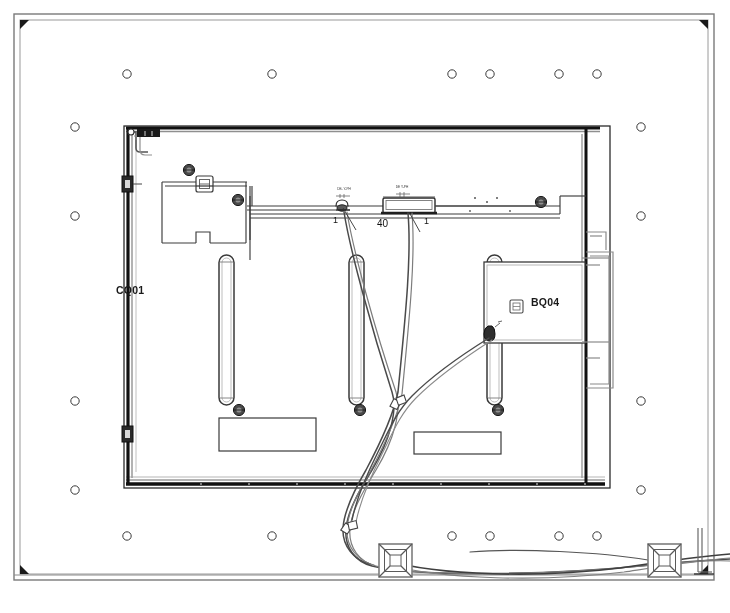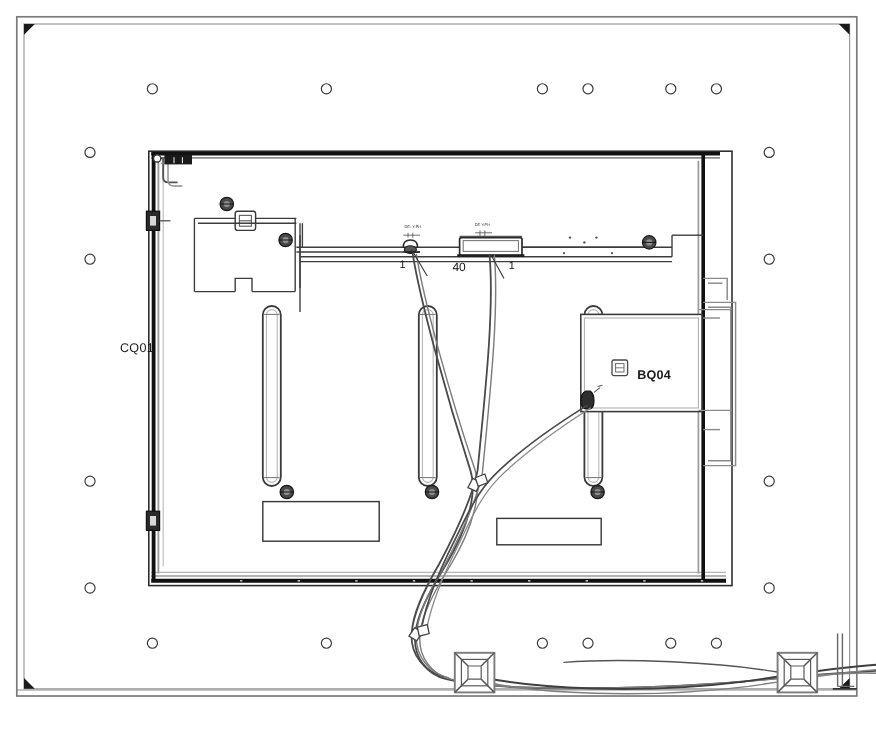--- a/index.html
+++ b/index.html
@@ -11,22 +11,22 @@
   }
   #stage{position:relative;width:730px;height:613px;background:#fff;}
   #drawing{position:absolute;left:0;top:0;width:730px;height:613px;}
   .lbl{
     position:absolute;
     font-family:"Liberation Sans", sans-serif;
     color:#1a1a1a;
     white-space:nowrap;
     user-select:none;
   }
-  .lbl-cq01{left:100px;top:284px;font-size:10.5px;font-weight:400;letter-spacing:.2px;}
-  .lbl-bq04{left:531px;top:307px;font-size:10.5px;font-weight:700;letter-spacing:.2px;}
+  .lbl-cq01{left:116px;top:284px;font-size:10.5px;font-weight:700;letter-spacing:.2px;}
+  .lbl-bq04{left:531px;top:296px;font-size:10.5px;font-weight:700;letter-spacing:.2px;}
   .pin{position:absolute;font-size:9px;color:#111;font-weight:400;}
   .pin-a{left:333px;top:215px;}
   .pin-b{left:377px;top:218px;font-size:10px;}
   .pin-c{left:424px;top:216px;}
   .tiny{position:absolute;font-size:3.2px;color:#333;line-height:1.05;text-align:center;letter-spacing:0;}
   .tiny-a{left:333px;top:188px;width:22px;}
   .tiny-b{left:389px;top:186px;width:26px;}
 </style>
 </head>
 <body>

